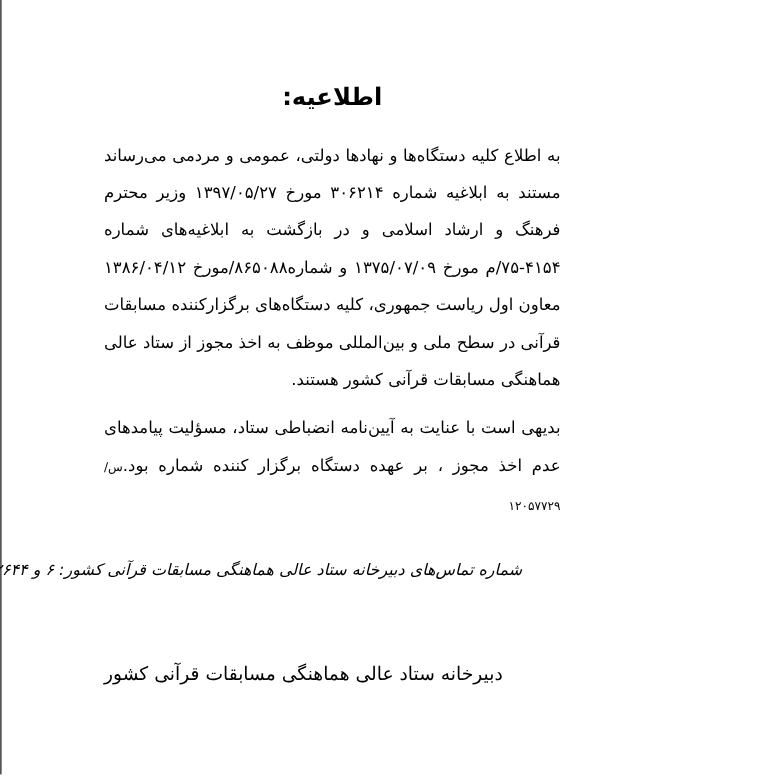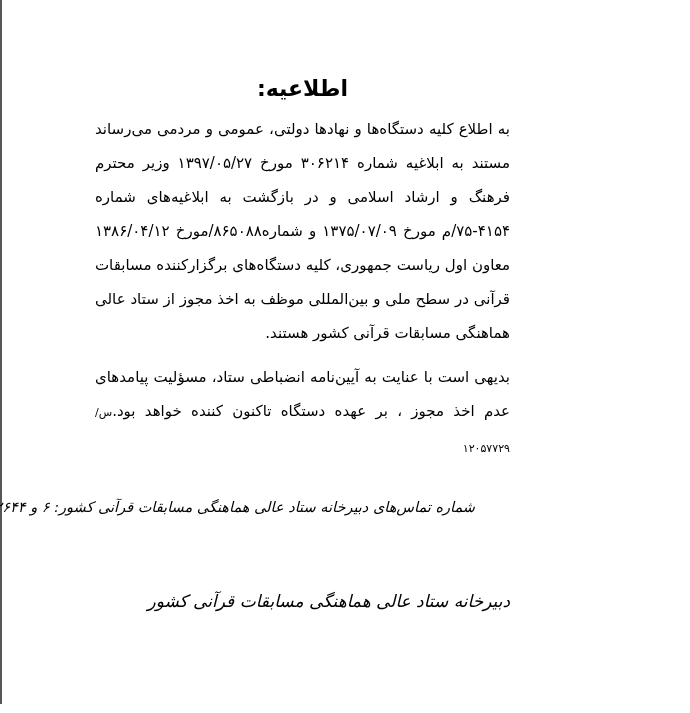--- a/index.html
+++ b/index.html
@@ -31,21 +31,21 @@
     direction: rtl;
   }
   .title {
     margin: 74px 0 0 0;
     text-align: center;
     font-size: 22px;
     font-weight: bold;
     line-height: 30px;
   }
   .para {
-    margin: 8px 95px 0 95px;
+    margin: 20px 95px 0 95px;
     font-size: 15px;
     line-height: 34px;
     text-align: justify;
     text-align-last: right;
   }
   .para.p2 { margin-top: 10px; }
   .para.p3 { margin-top: 10px; }
   .code {
     font-size: 11px;
     letter-spacing: 0.5px;
@@ -55,36 +55,35 @@
     font-size: 14.5px;
     line-height: 34px;
     text-align: left;
     white-space: nowrap;
     font-style: italic;
   }
   .signature {
     margin: 62px 95px 0 95px;
     font-size: 17px;
     line-height: 30px;
-    text-align: right;
+    text-align: left;
     white-space: nowrap;
-    font-style: italic;
   }
 </style>
 </head>
 <body>
 
 <div class="edge-line"></div>
 
 <div class="doc">
 
   <h1 class="title">اطلاعیه:</h1>
 
   <p class="para p1">به اطلاع کلیه دستگاه‌ها و نهادها دولتی، عمومی و مردمی می‌رساند مستند به ابلاغیه شماره ۳۰۶۲۱۴ مورخ ۱۳۹۷/۰۵/۲۷ وزیر محترم فرهنگ و ارشاد اسلامی و در بازگشت به ابلاغیه‌های شماره ۴۱۵۴-۷۵/م مورخ ۱۳۷۵/۰۷/۰۹ و شماره۸۶۵۰۸۸/مورخ ۱۳۸۶/۰۴/۱۲ معاون اول ریاست جمهوری، کلیه دستگاه‌های برگزارکننده مسابقات قرآنی در سطح ملی و بین‌المللی موظف به اخذ مجوز از ستاد عالی هماهنگی مسابقات قرآنی کشور هستند.</p>
 
 
-  <p class="para p3"><span>بدیهی است با عنایت به آیین‌نامه انضباطی ستاد، مسؤلیت پیامدهای عدم اخذ مجوز ، بر عهده دستگاه تاکنون کننده خواهد بود.</span><span class="code">س/۱۲۰۵۷۷۲۹</span></p>
+  <p class="para p3"><span>بدیهی است با عنایت به آیین‌نامه انضباطی ستاد، مسؤلیت پیامدهای عدم اخذ مجوز ، بر عهده دستگاه برگزار کننده شماره بود.</span><span class="code">س/۱۲۰۵۷۷۲۹</span></p>
 
   <p class="contact">شماره تماس‌های دبیرخانه ستاد عالی هماهنگی مسابقات قرآنی کشور: ۶ و ۶۴۸۷۲۶۴۴-۰۲۱</p>
 
   <p class="signature">دبیرخانه ستاد عالی هماهنگی مسابقات قرآنی کشور</p>
 
 </div>
 
 </body></html>

